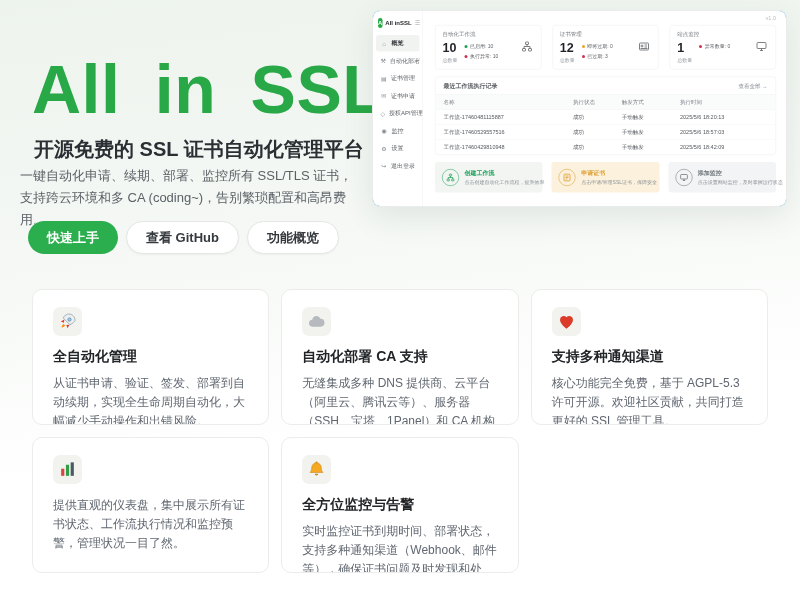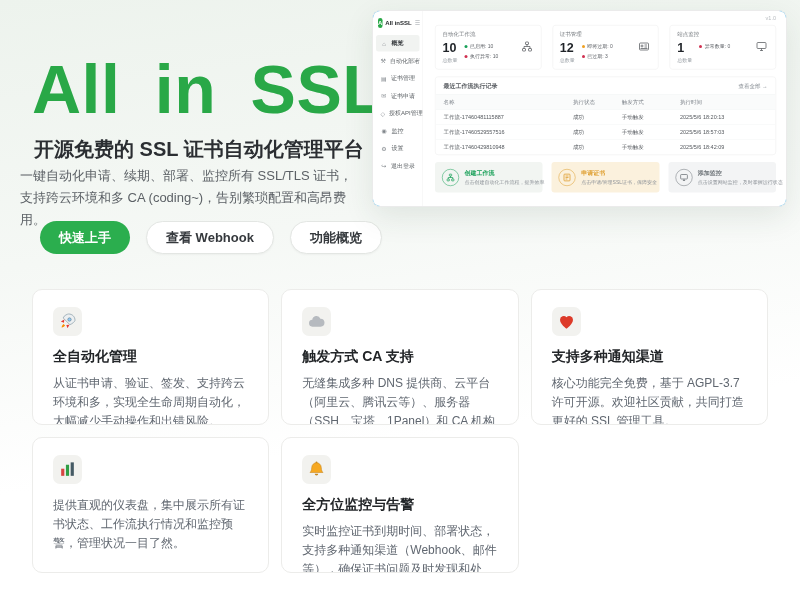--- a/index.html
+++ b/index.html
@@ -8,21 +8,21 @@
     font-family:"Liberation Sans","DejaVu Sans",sans-serif;
     background:linear-gradient(172deg,#edf3ed 0%,#f5f8f5 38%,#ffffff 70%);
     position:relative; color:#2d2f33;
   }
   
   .hero-title { position:absolute; left:32px; top:50px; font-size:68px; font-weight:700;
     color:#29a847; letter-spacing:.5px; word-spacing:.22em; }
   .hero-sub { position:absolute; left:34px; top:136px; font-size:20px; font-weight:700; color:#2b2e32; }
   .hero-desc { position:absolute; left:20px; top:165px; width:336px; font-size:13px;
     line-height:1.68; color:#5c6166; }
-  .hero-buttons { position:absolute; left:40px; top:221px; display:flex; gap:16px; }
+  .hero-buttons { position:absolute; left:28px; top:221px; display:flex; gap:8px; }
   .btn { height:33px; padding:0 19px; border-radius:17px; font-size:13px; display:inline-flex;
     align-items:center; cursor:pointer; font-family:inherit; }
   .btn-primary { background:#2bae4e; color:#fff; border:none; font-weight:700; }
   .btn-default { background:#fff; color:#35393d; border:1px solid #e3e6e3; font-weight:600;
     box-shadow:0 1px 2px rgba(0,0,0,.04); }
   
   .app-frame { position:absolute; left:372px; top:10px; width:415px; height:197px;
     background:#0ea5e9; border:1px solid #ebebeb; border-radius:8px; overflow:hidden;
     box-shadow:0 10px 30px rgba(40,70,45,.10); }
   .app-scale { width:830px; height:394px; transform:scale(.5); transform-origin:0 0; display:flex; background:#fff; }
@@ -78,21 +78,21 @@
   .feature-desc { font-size:12px; line-height:1.58; color:#606770; }
 </style>
 </head>
 <body>
 
 <h1 class="hero-title">All in SSL</h1>
 <h2 class="hero-sub">开源免费的 SSL 证书自动化管理平台</h2>
 <p class="hero-desc">一键自动化申请、续期、部署、监控所有 SSL/TLS 证书，支持跨云环境和多 CA (coding~)，告别繁琐配置和高昂费用。</p>
 <div class="hero-buttons">
   <button class="btn btn-primary">快速上手</button>
-  <button class="btn btn-default">查看 Webhook</button>
+  <button class="btn btn-default">查看 GitHub</button>
   <button class="btn btn-default">功能概览</button>
 </div>
 
 <div class="app-frame">
   <div class="app-scale">
 
     <div class="sidebar">
       <div class="logo-row">
         <div class="logo-box">A</div>
         <span class="brand-name">All inSSL</span>
@@ -293,39 +293,39 @@
     <div class="feature-icon-box">
       <svg width="19" height="19" viewBox="0 0 24 24">
           <path d="M13.5 2.5c4.5 0 8 3.5 8 8 0 1.2-3.2 4.4-6.5 5.5l-8.5-8.5c1.1-3.3 5.8-5 7-5z" fill="#eceff1" stroke="#90a4ae" stroke-width="1"></path>
           <circle cx="14.5" cy="9.5" r="2.1" fill="#90caf9" stroke="#607d8b" stroke-width=".8"></circle>
           <path d="M8 9.5L3.5 12l4 1.5z" fill="#e53935"></path>
           <path d="M14.5 16l-2.5 4.5L10.5 16.5z" fill="#e53935"></path>
           <path d="M4.5 19.5c0-2.5 2.5-4.5 2.5-4.5l2 2s-2 2.5-4.5 2.5z" fill="#fb8c00"></path>
         </svg>
     </div>
     <div class="feature-title">全自动化管理</div>
-    <div class="feature-desc">从证书申请、验证、签发、支持跨云环境和多，实现全生命周期自动化，大幅减少手动操作和出错风险。</div>
+    <div class="feature-desc">从证书申请、验证、签发、部署到自动续期，实现全生命周期自动化，大幅减少手动操作和出错风险。</div>
   </div>
   <div class="feature-card">
     <div class="feature-icon-box">
       <svg width="19" height="19" viewBox="0 0 24 24">
           <path d="M7 18.5a4.3 4.3 0 0 1-.3-8.6 5.3 5.3 0 0 1 10.2-1.5 3.8 3.8 0 0 1 .3 10.1H7z" fill="#b6babf"></path>
         </svg>
     </div>
-    <div class="feature-title">触发方式 CA 支持</div>
+    <div class="feature-title">自动化部署 CA 支持</div>
     <div class="feature-desc">无缝集成多种 DNS 提供商、云平台（阿里云、腾讯云等）、服务器（SSH、宝塔、1Panel）和 CA 机构（Let's Encrypt 等）。</div>
   </div>
   <div class="feature-card">
     <div class="feature-icon-box">
       <svg width="19" height="19" viewBox="0 0 24 24">
           <path d="M12 21s-8.2-5.4-8.2-11.2a4.7 4.7 0 0 1 8.2-3.1 4.7 4.7 0 0 1 8.2 3.1C20.2 15.6 12 21 12 21z" fill="#dd3b2a"></path>
         </svg>
     </div>
     <div class="feature-title">支持多种通知渠道</div>
-    <div class="feature-desc">核心功能完全免费，基于 AGPL-3.7 许可开源。欢迎社区贡献，共同打造更好的 SSL 管理工具。</div>
+    <div class="feature-desc">核心功能完全免费，基于 AGPL-5.3 许可开源。欢迎社区贡献，共同打造更好的 SSL 管理工具。</div>
   </div>
   <div class="feature-card">
     <div class="feature-icon-box">
       <svg width="19" height="19" viewBox="0 0 24 24">
           <rect x="4" y="11" width="4" height="9" fill="#d64541"></rect>
           <rect x="10" y="6" width="4" height="14" fill="#2f9e44"></rect>
           <rect x="16" y="3" width="4" height="17" fill="#455a64"></rect>
         </svg>
     </div>
     <div class="feature-desc">提供直观的仪表盘，集中展示所有证书状态、工作流执行情况和监控预警，管理状况一目了然。</div>

